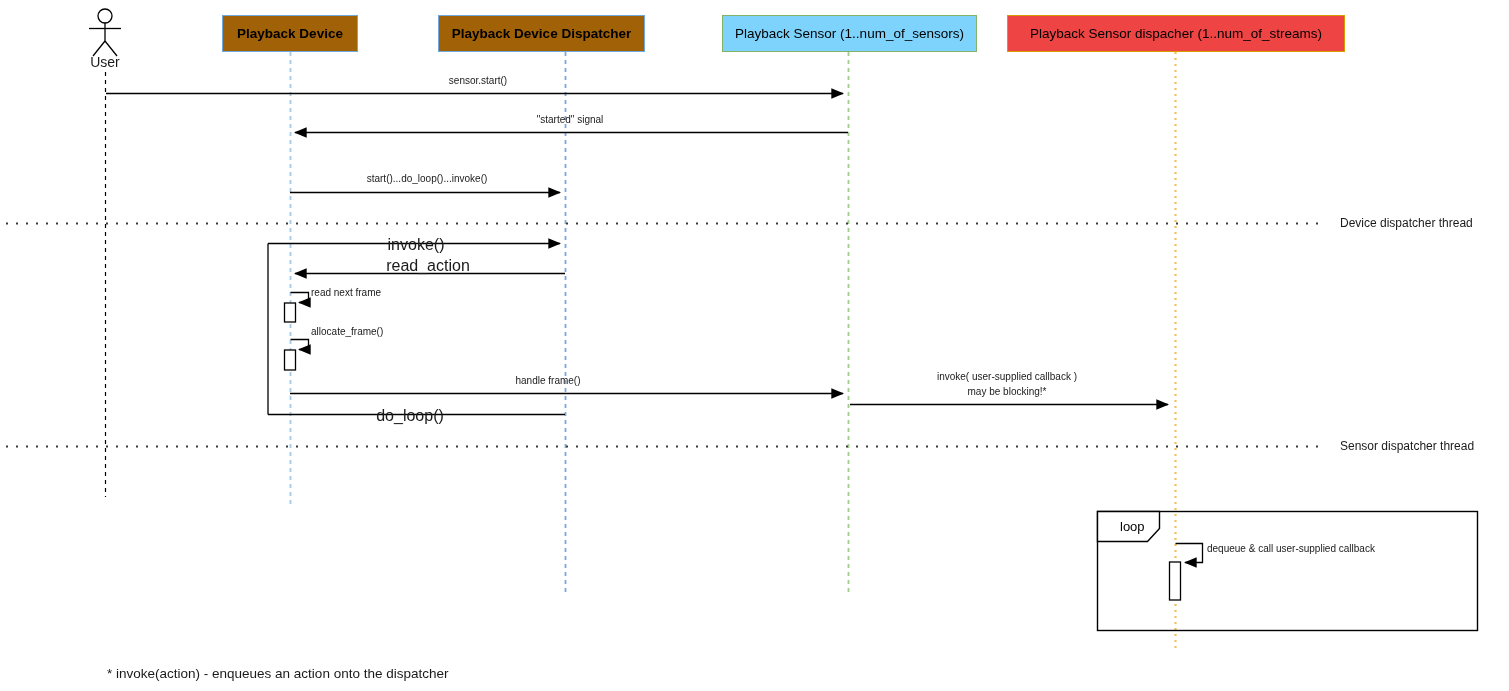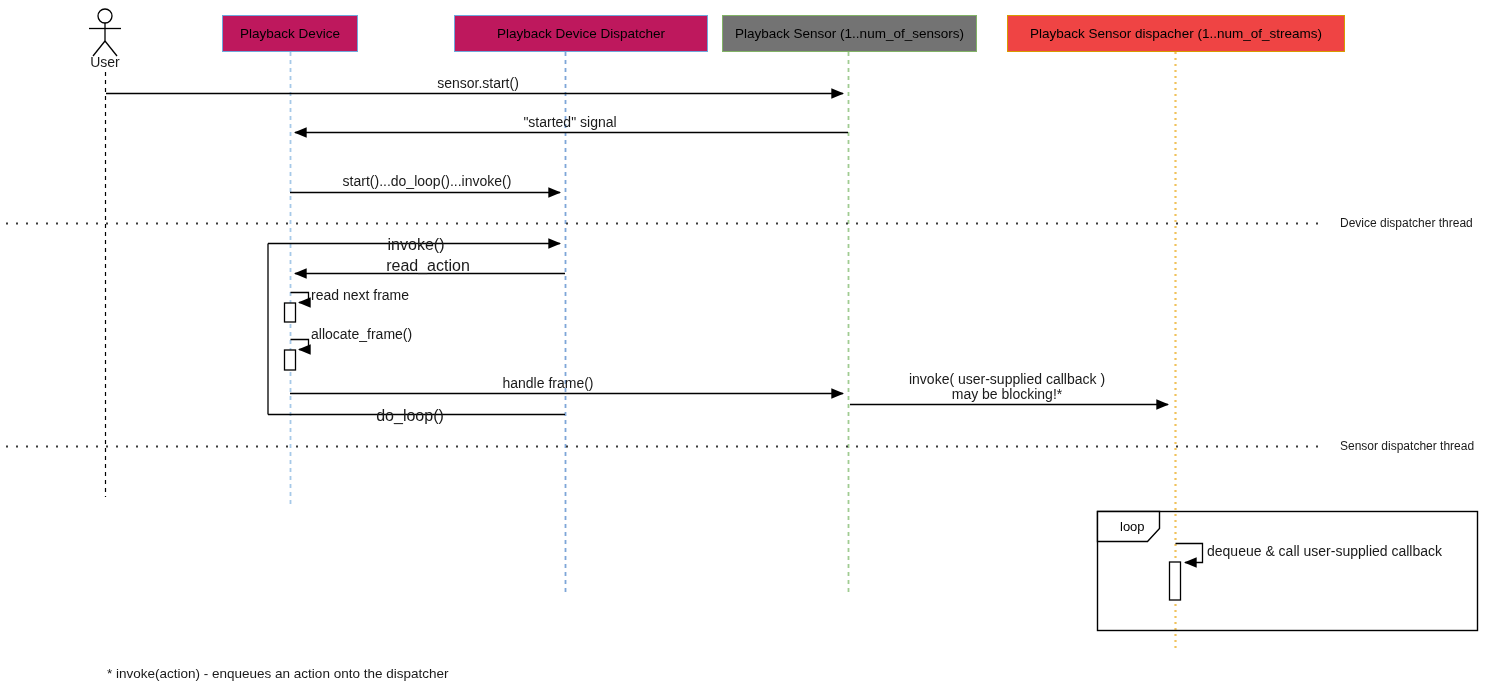--- a/index.html
+++ b/index.html
@@ -8,26 +8,26 @@
     font-family:"Liberation Sans", sans-serif; color:#111; overflow:hidden;
   }
   svg.layer { position:absolute; left:0; top:0; }
 
   
   .pbox {
     position:absolute; top:15px; height:37px; box-sizing:border-box;
     display:flex; align-items:center; justify-content:center;
     font-size:13.5px; color:#000; border:1px solid;
   }
-  .pbox.blue   { background:#be185d; border-color:#6fa8dc; }
-  .pbox.green  { background:#737373; border-color:#82b366; }
+  .pbox.blue   { background:#a16207; border-color:#6fa8dc;font-weight:bold; }
+  .pbox.green  { background:#7dd3fc; border-color:#82b366; }
   .pbox.orange { background:#ef4444; border-color:#d79b00; }
 
   .msg-label {
-    position:absolute; font-size:14px; color:#1a1a1a; white-space:nowrap;
+    position:absolute; font-size:10px; color:#1a1a1a; white-space:nowrap;
   }
   .center { transform:translateX(-50%); }
   .small { font-size:16px; }
 
   .sep-label {
     position:absolute; font-size:12px; font-weight:normal; color:#1a1a1a; white-space:nowrap;
   }
   .actor-label {
     position:absolute; font-size:14px; color:#1a1a1a; transform:translateX(-50%);text-align:center;
   }
@@ -88,21 +88,21 @@
     <rect x="1097.5" y="511.5" width="380" height="119" fill="none" stroke="#000" stroke-width="1.4"></rect>
     <path d="M1097.5,511.5 L1159.5,511.5 L1159.5,528.5 L1147.5,541.5 L1097.5,541.5 Z" fill="#ffffff" stroke="#000" stroke-width="1.4"></path>
 
     <path d="M1175.5,543.5 L1202.5,543.5 L1202.5,562.5 L1185,562.5" fill="none" stroke="#000" stroke-width="1.3" marker-end="url(#arr)"></path>
     <rect x="1169.5" y="562" width="11" height="38" fill="#fff" stroke="#000" stroke-width="1.3"></rect>
   </svg>
 
   <div class="pbox blue" style="left:222px; width:136px;">
     <span>Playback Device</span>
   </div>
-  <div class="pbox blue" style="left:454px; width:254px;">
+  <div class="pbox blue" style="left:438px; width:207px;">
     <span>Playback Device Dispatcher</span>
   </div>
   <div class="pbox green" style="left:722px; width:255px;">
     <span>Playback Sensor (1..num_of_sensors)</span>
   </div>
   <div class="pbox orange" style="left:1007px; width:338px;">
     <span>Playback Sensor dispacher (1..num_of_streams)</span>
   </div>
 
   <div class="actor-label" style="left:105px; top:54px;">User</div>

